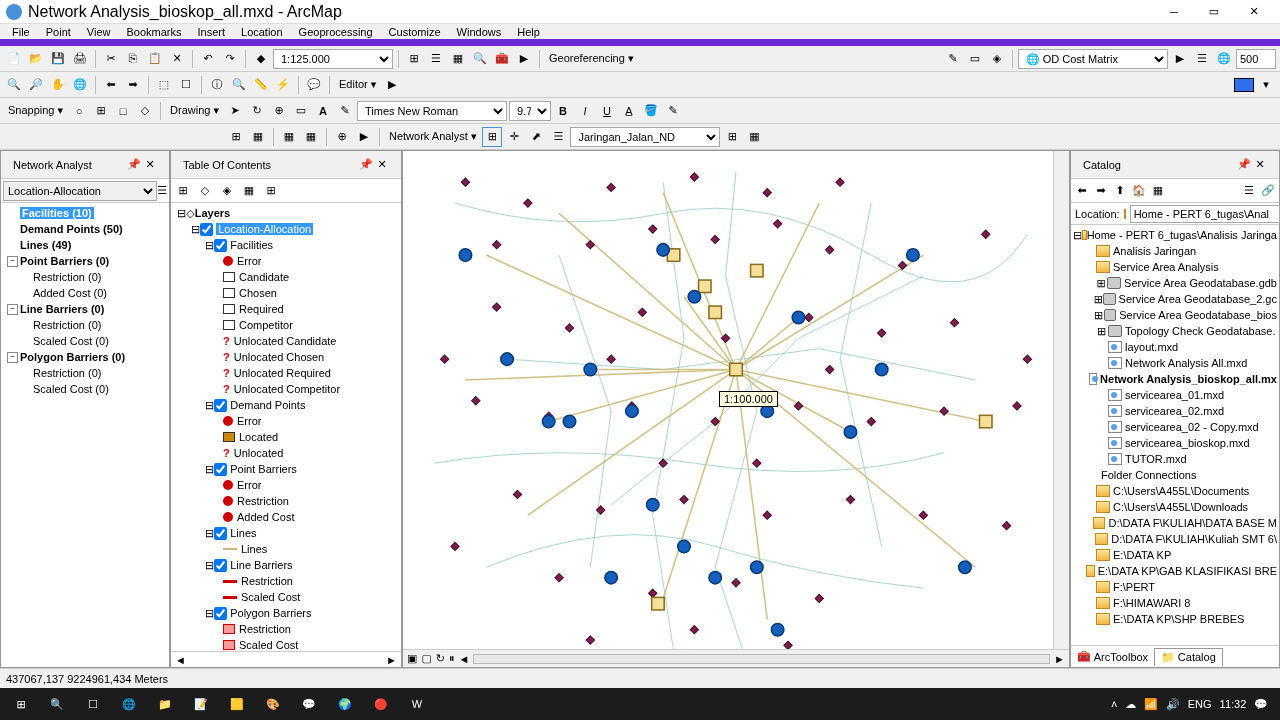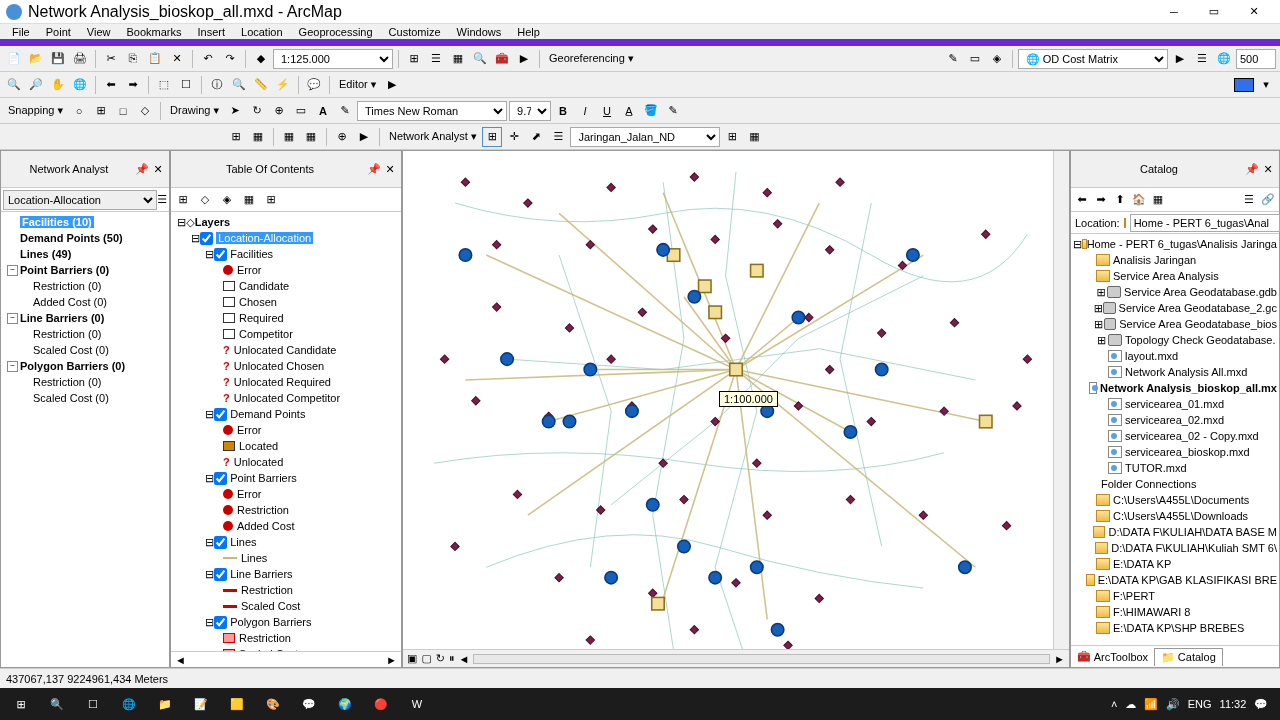--- a/index.html
+++ b/index.html
@@ -10,21 +10,21 @@
 .titlebar .winbtn { width: 40px; height: 24px; display: flex; align-items: center; justify-content: center; }
 .menubar { height: 22px; background: #f0f0f0; display: flex; align-items: center; padding: 0 4px; border-bottom: 7px solid #6d28d9; }
 .menubar .mitem { padding: 2px 8px; cursor: default; }
 .toolbar { height: 26px; background: #f0f0f0; border-bottom: 1px solid #ccc; display: flex; align-items: center; padding: 0 4px; gap: 2px; }
 .toolbar .tbtn { width: 20px; height: 20px; display: flex; align-items: center; justify-content: center; border: 1px solid transparent; }
 .toolbar .sep { width: 1px; height: 18px; background: #bbb; margin: 0 3px; }
 .toolbar select, .toolbar input[type=text] { height: 20px; border: 1px solid #aaa; font-size: 11px; padding: 0 3px; background: #fff; }
 .toolbar .lbl { padding: 0 4px; }
 .main { flex: 1; display: flex; overflow: hidden; }
 .panel { background: #fff; border: 1px solid #999; display: flex; flex-direction: column; }
-.panel-head { height: 37px; background: #f0f0f0; border-bottom: 1px solid #ccc; display: flex; align-items: center; padding: 0 4px; font-size: 11px; text-align: center; }
+.panel-head { height: 28px; background: #f0f0f0; border-bottom: 1px solid #ccc; display: flex; align-items: center; padding: 0 12px; font-size: 11px; }
 .panel-head .ptitle { flex: 1; }
 .panel-head .pbtn { width: 14px; height: 14px; display: flex; align-items: center; justify-content: center; margin-left: 2px; cursor: default; }
 .na-panel { width: 170px; }
 .na-toolbar { height: 24px; border-bottom: 1px solid #ccc; display: flex; align-items: center; padding: 2px; }
 .na-toolbar select { flex: 1; height: 20px; border: 1px solid #aaa; }
 .na-tree { flex: 1; overflow: auto; padding: 2px; }
 .tree-row { display: flex; align-items: center; height: 16px; padding-left: 4px; white-space: nowrap; }
 .tree-row .exp { width: 11px; height: 11px; border: 1px solid #888; display: flex; align-items: center; justify-content: center; font-size: 8px; line-height: 1; margin-right: 2px; }
 .tree-row .sp { width: 13px; }
 .tree-row.sel span.txt { background: #3399ff; color: #fff; padding: 0 2px; }

